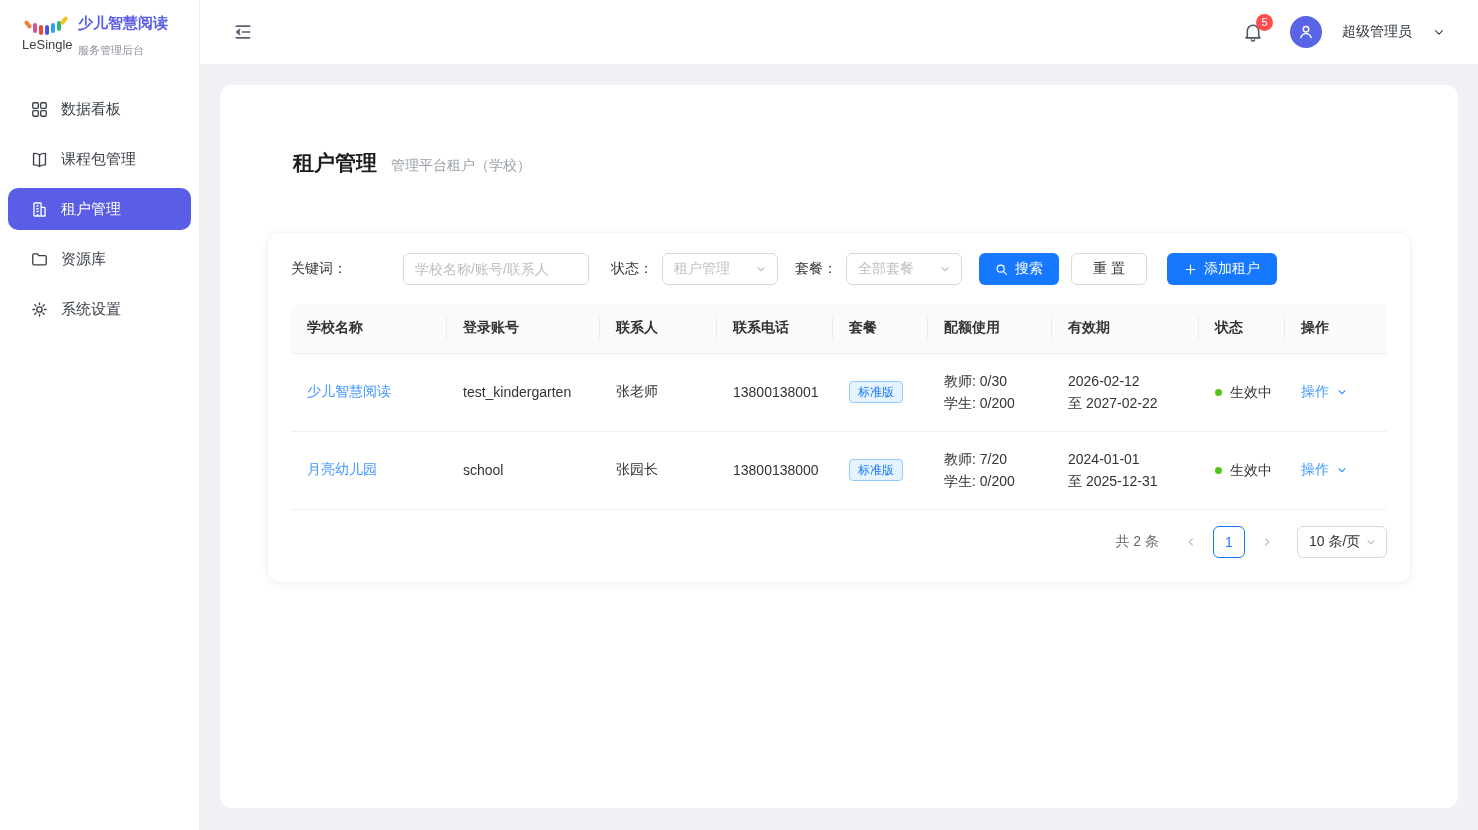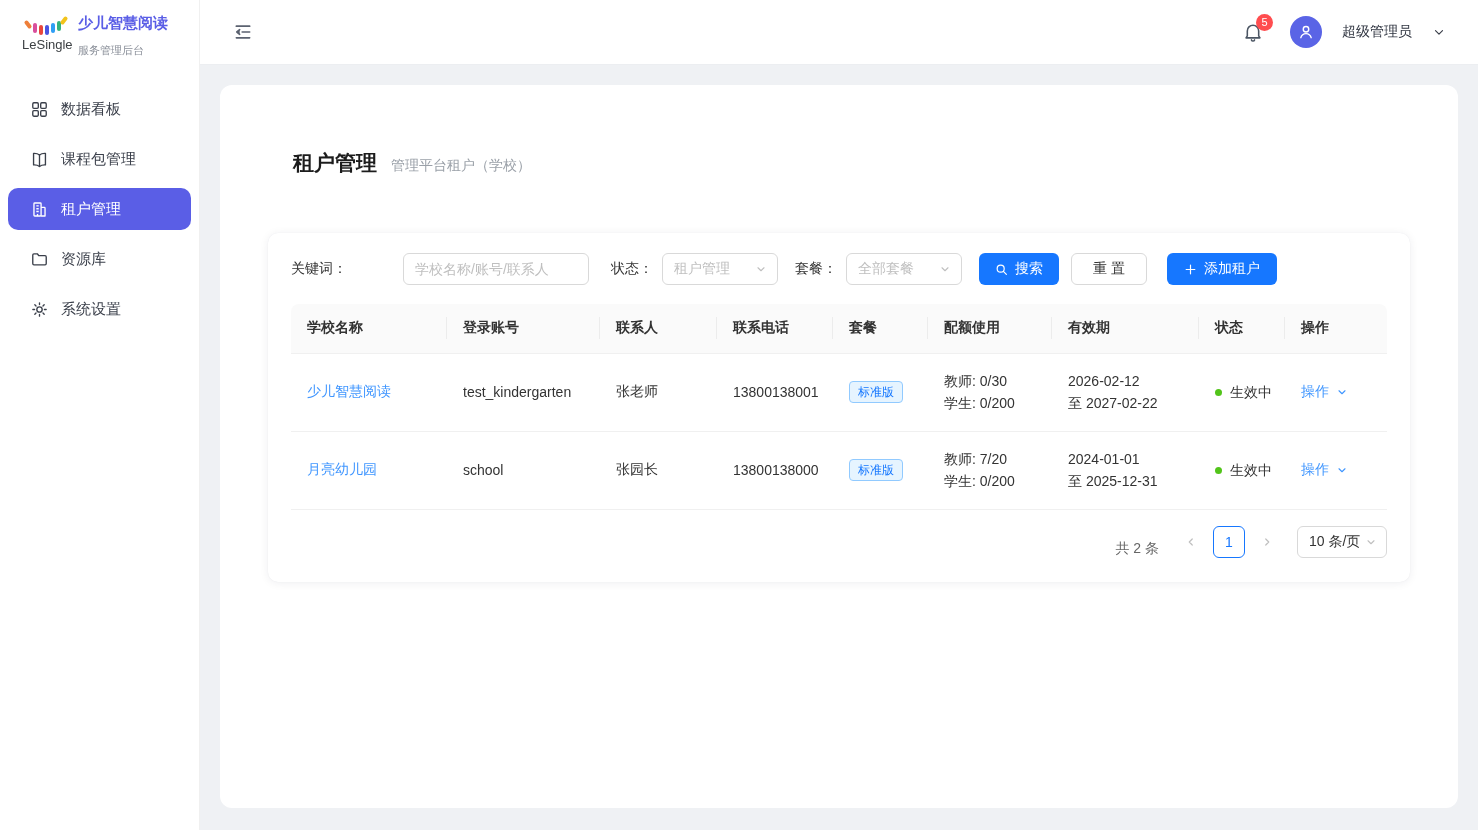--- a/index.html
+++ b/index.html
@@ -77,21 +77,21 @@
   tbody tr:last-child td { border-bottom:1px solid #f0f0f0; }
   .school-link { color:#4096ff; cursor:pointer; text-decoration:none; }
   .plan-badge { display:inline-block; font-size:12px; line-height:20px; padding:0 8px; color:#1677ff; background:#e6f4ff; border:1px solid #91caff; border-radius:4px; }
   .two-line div { line-height:22px; }
   .status-cell { width:62px; line-height:22px; }
   .status-dot { display:inline-block; width:7px; height:7px; border-radius:50%; background:#52c41a; margin-right:8px; vertical-align:1px; }
   .action-link { color:#4096ff; display:inline-flex; align-items:center; gap:7px; cursor:pointer; }
   .action-link svg { width:12px; height:12px; }
 
   
-  .pagination { display:flex; align-items:flex-end; justify-content:flex-end; margin-top:16px; gap:8px; }
+  .pagination { display:flex; align-items:center; justify-content:flex-end; margin-top:16px; gap:8px; }
   .pg-total { color:#666; margin-right:10px; }
   .pg-arrow { width:28px; height:32px; display:flex; align-items:center; justify-content:center; color:#bfbfbf; cursor:pointer; }
   .pg-arrow svg { width:12px; height:12px; }
   .pg-page { width:32px; height:32px; border:1px solid #1677ff; border-radius:6px; color:#1677ff; display:flex; align-items:center; justify-content:center; font-size:14px; cursor:pointer; background:#fff; }
   .pg-size { height:32px; min-width:90px; border:1px solid #d9d9d9; border-radius:6px; background:#fff; display:flex; align-items:center; justify-content:space-between; padding:0 9px 0 11px; margin-left:8px; cursor:pointer; }
   .pg-size span { font-size:14px; color:#333; }
 </style>
 </head>
 <body>
 

